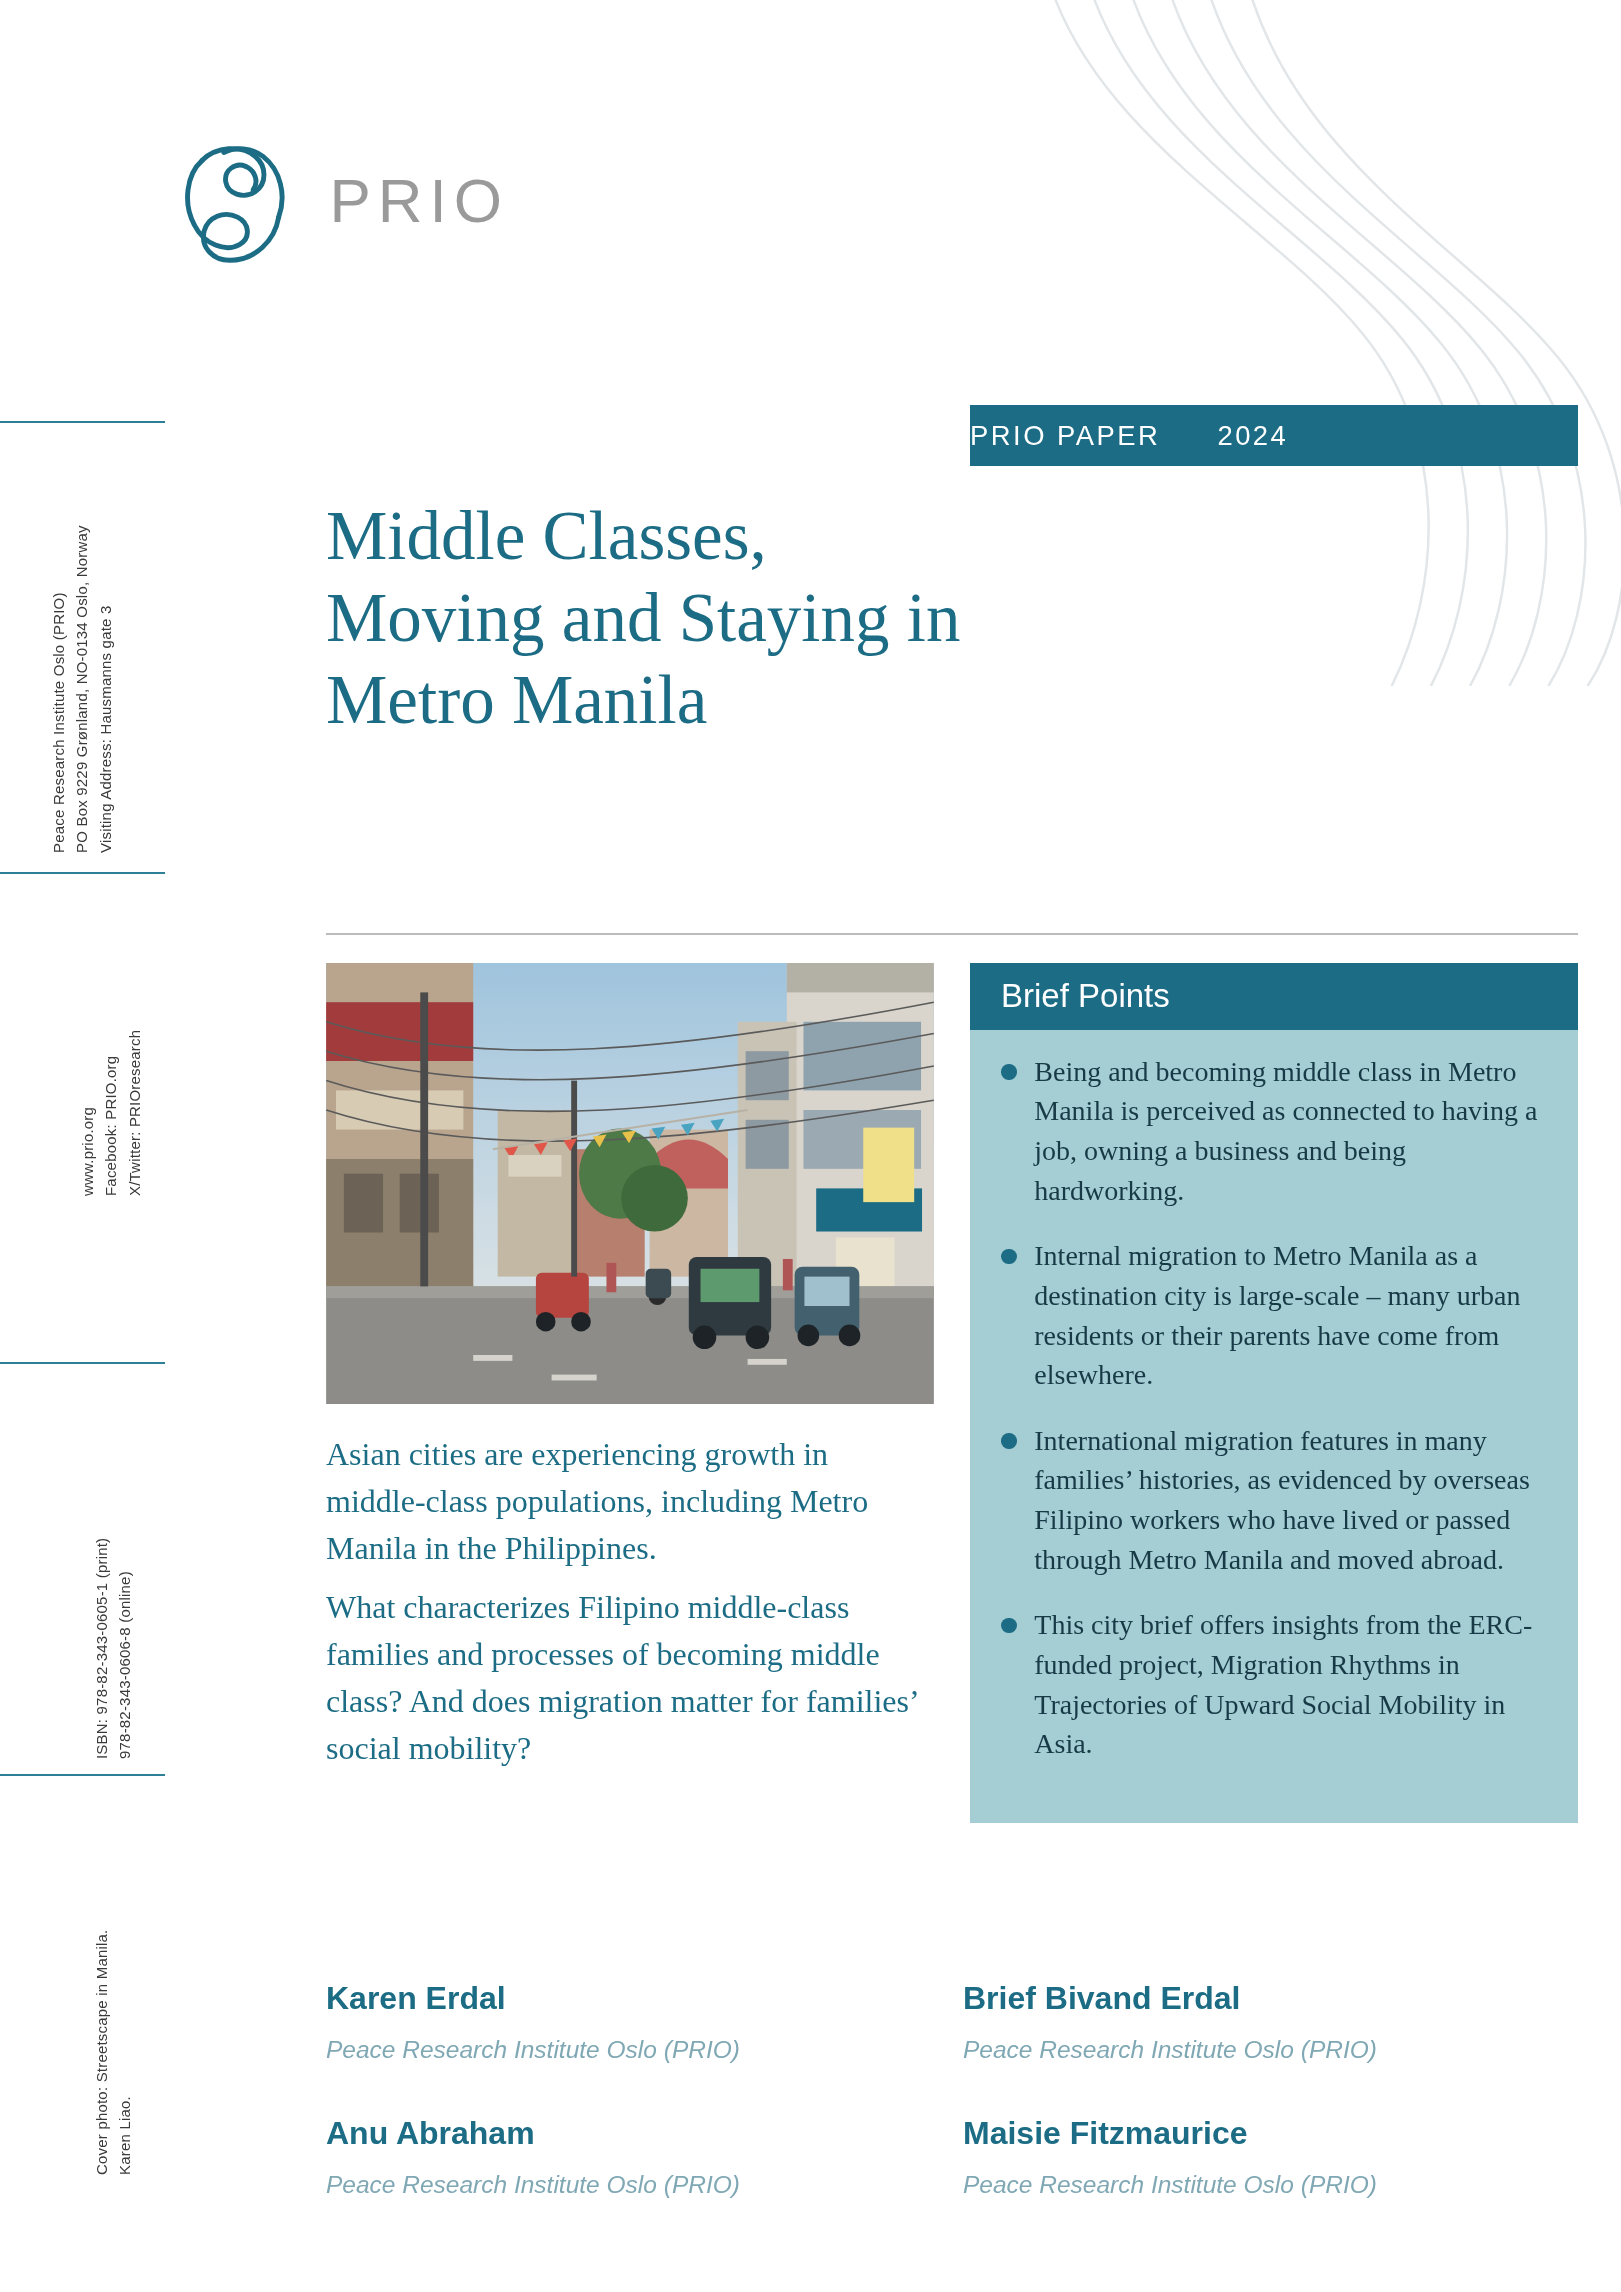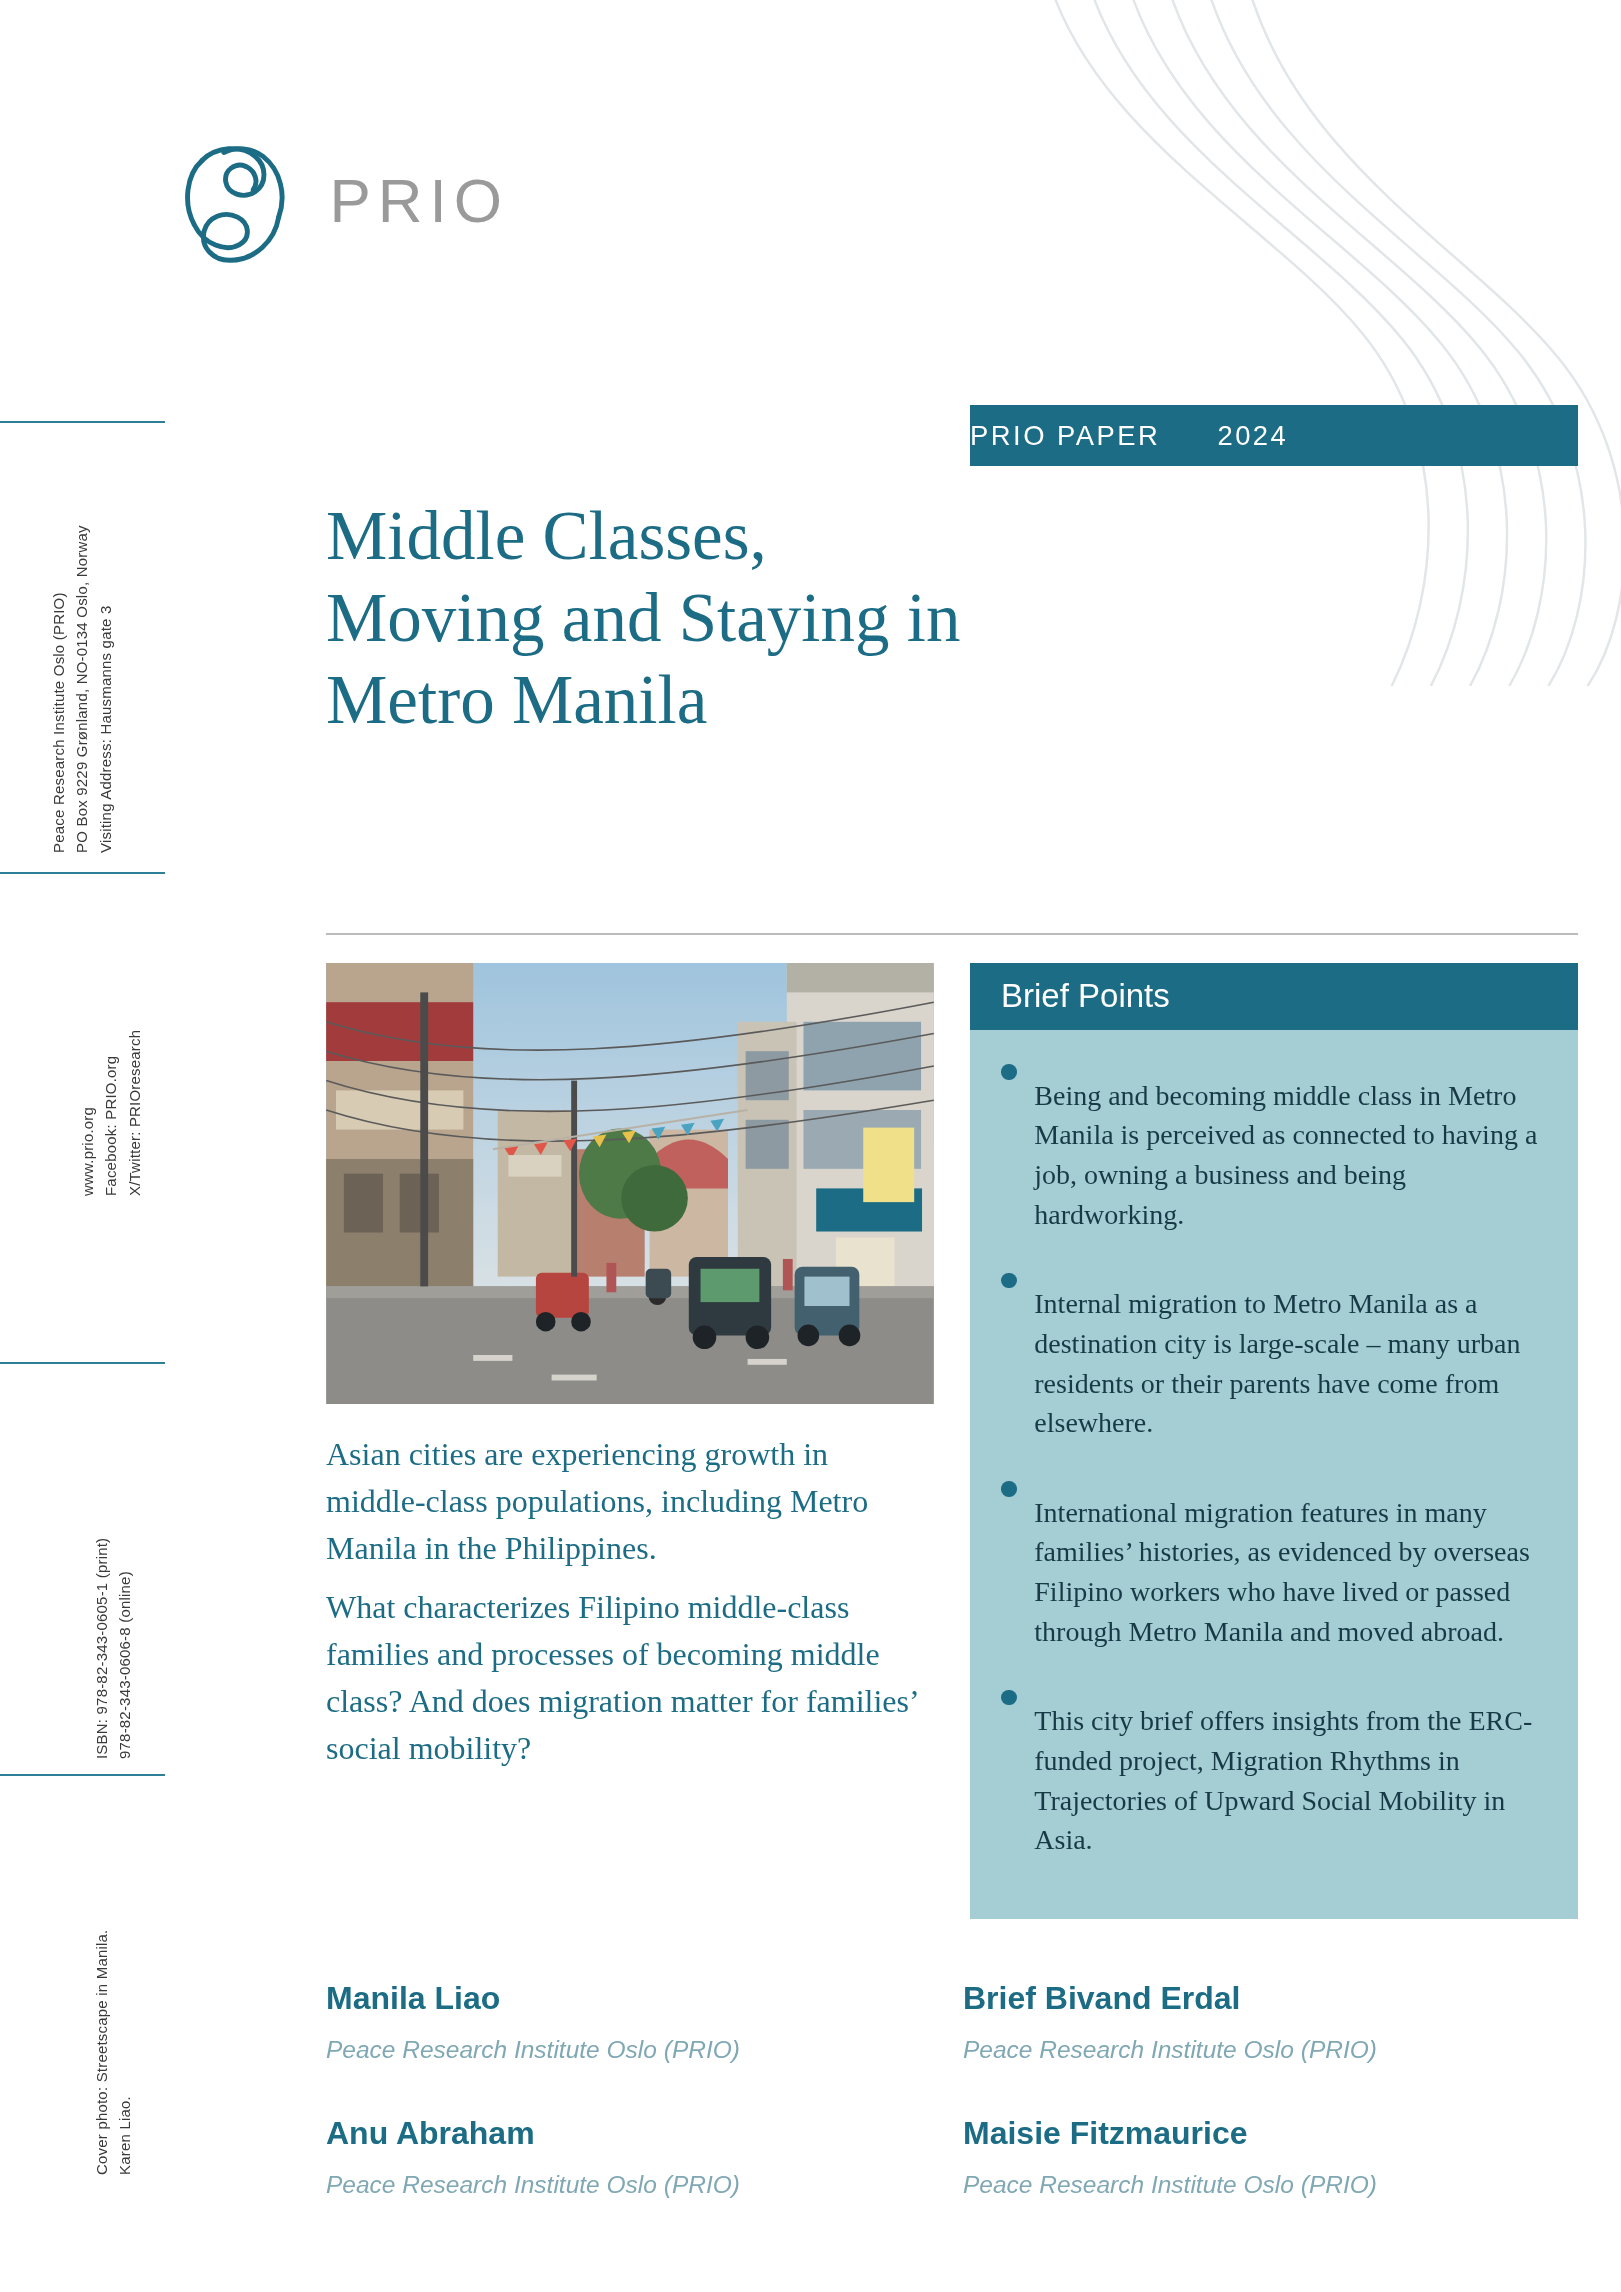--- a/index.html
+++ b/index.html
@@ -167,21 +167,20 @@
     height: 15.7px;
     border-radius: 50%;
     background: #1b6c84;
     margin-top: 12.7px;
     margin-right: 17.6px;
   }
   .bp-text {
     color: #173a46;
     font-size: 28px;
     line-height: 1.42;
-    margin-top: 24px;
   }
 
   
   .authors {
     position: absolute;
     left: 326px;
     top: 1978px;
     width: 1252px;
     display: grid;
     grid-template-columns: 637px 637px;
@@ -382,21 +381,21 @@
       </div>
       <div class="bp">
         <div class="bp-dot"></div>
         <div class="bp-text">This city brief offers insights from the ERC-funded project, Migration Rhythms in Trajectories of Upward Social Mobility in Asia.</div>
       </div>
     </div>
   </div>
 
   <div class="authors">
     <div>
-      <div class="author-name">Manila Liao</div>
+      <div class="author-name">Karen Erdal</div>
       <div class="author-aff">Peace Research Institute Oslo (PRIO)</div>
     </div>
     <div>
       <div class="author-name">Brief Bivand Erdal</div>
       <div class="author-aff">Peace Research Institute Oslo (PRIO)</div>
     </div>
     <div>
       <div class="author-name">Anu Abraham</div>
       <div class="author-aff">Peace Research Institute Oslo (PRIO)</div>
     </div>

